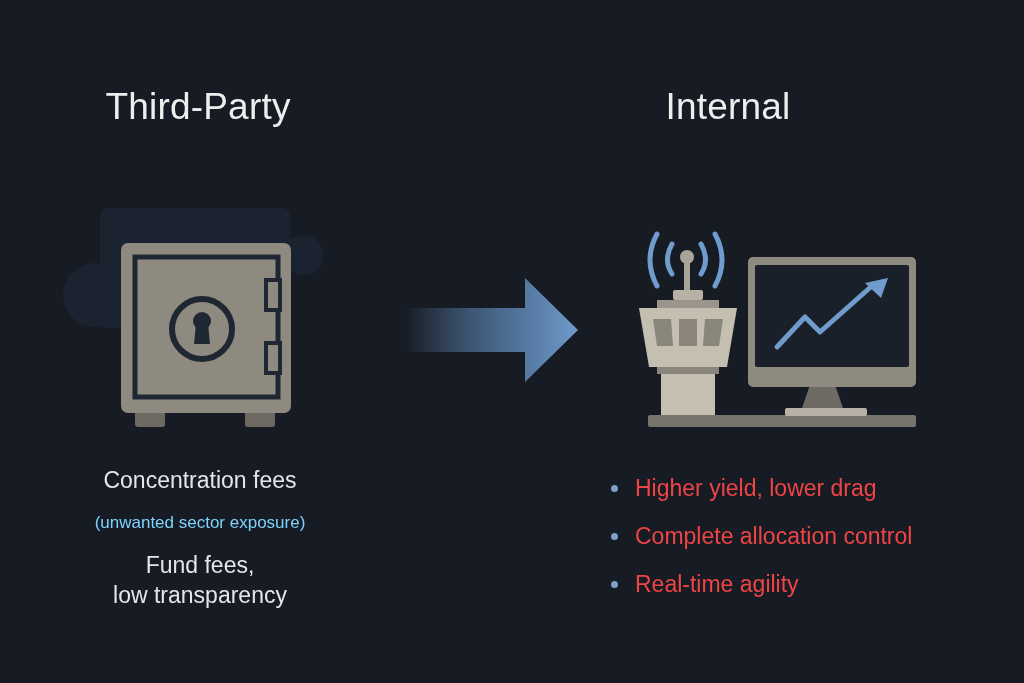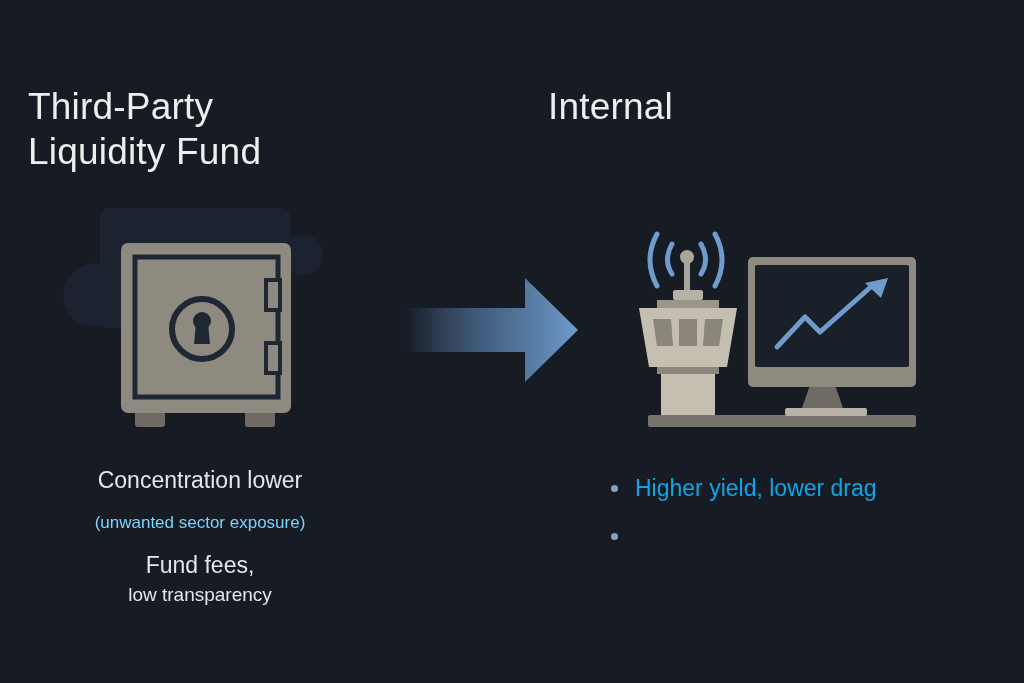--- a/index.html
+++ b/index.html
@@ -3,41 +3,40 @@
 <meta charset="utf-8">
 <style>
   html, body { margin:0; padding:0; }
   body {
     width:1024px; height:683px; overflow:hidden; position:relative;
     background:#161b24;
     font-family:"Liberation Sans", "DejaVu Sans", sans-serif;
     color:#ecedef;
   }
   .title {
-    position:absolute; text-align:left; font-size:37px; line-height:45px;
+    position:absolute; text-align:center; font-size:37px; line-height:45px;
     color:#eeeeee; font-weight:normal; letter-spacing:0.2px;
   }
   #left-title { left:28px; width:340px; top:84px; }
   #right-title { left:548px; width:360px; top:84px; }
   .art { position:absolute; }
   .left-text { position:absolute; left:40px; width:320px; text-align:center; color:#e6e6e8; }
   .lt1 { top:466px; font-size:23px; line-height:28px; }
   .lt2 { top:509px; font-size:17px; line-height:28px; color:#7dd3fc; }
   .lt3 { top:550px; font-size:23px; line-height:30px; }
-  .lt4 { top:580px; font-size:19px; line-height:30px; }
+  .lt4 { top:580px; font-size:23px; line-height:30px; }
   .bullets { position:absolute; left:608px; top:464px; list-style:none; margin:0; padding:0; }
-  .bullets li { display:flex; align-items:center; height:48px; font-size:23px; color:#0ea5e9; }
+  .bullets li { display:flex; align-items:center; height:48px; font-size:23px; color:#ef4444; }
   .dot { width:7px; height:7px; border-radius:50%; background:#7ea2c8; margin-right:17px; margin-left:3px; }
 </style>
 </head>
 <body>
 
 <div id="left-title" class="title">
   <div>Third-Party</div>
-  <div>Liquidity Fund</div>
 </div>
 
 <div id="right-title" class="title">
   <div>Internal</div>
 </div>
 
 <svg class="art" style="left:55px;top:200px" width="290" height="240" viewBox="0 0 290 240">
 
   <rect x="45" y="8" width="190" height="120" rx="8" fill="#1c2330"></rect>
   <circle cx="40" cy="95" r="32" fill="#1c2330"></circle>
@@ -96,26 +95,31 @@
   <path d="M165 130 L190 130 L198 153 L157 153 Z" fill="#6f6b64"></path>
   <rect x="140" y="153" width="82" height="8" rx="2" fill="#b7b2a5"></rect>
 
   <rect x="103" y="2" width="168" height="130" rx="5" fill="#8e8a80"></rect>
   <rect x="110" y="10" width="154" height="102" rx="2" fill="#1a2029"></rect>
 
   <polyline points="132,92 160,62 175,77 228,30" fill="none" stroke="#6f9ccc" stroke-width="5" stroke-linecap="round" stroke-linejoin="round"></polyline>
   <path d="M243 23 L220 28 L236 43 Z" fill="#6f9ccc"></path>
 </svg>
 
-<div class="left-text lt1">Concentration lower</div>
+<div class="left-text lt1">Concentration fees</div>
 <div class="left-text lt2">(unwanted sector exposure)</div>
 <div class="left-text lt3">Fund fees,</div>
 <div class="left-text lt4">low transparency</div>
 
 <ul class="bullets">
   <li>
       <span class="dot"></span>
       <span>Higher yield, lower drag</span>
     </li>
   <li>
       <span class="dot"></span>
+      <span>Complete allocation control</span>
+    </li>
+  <li>
+      <span class="dot"></span>
+      <span>Real-time agility</span>
     </li>
 </ul>
 
 </body></html>

